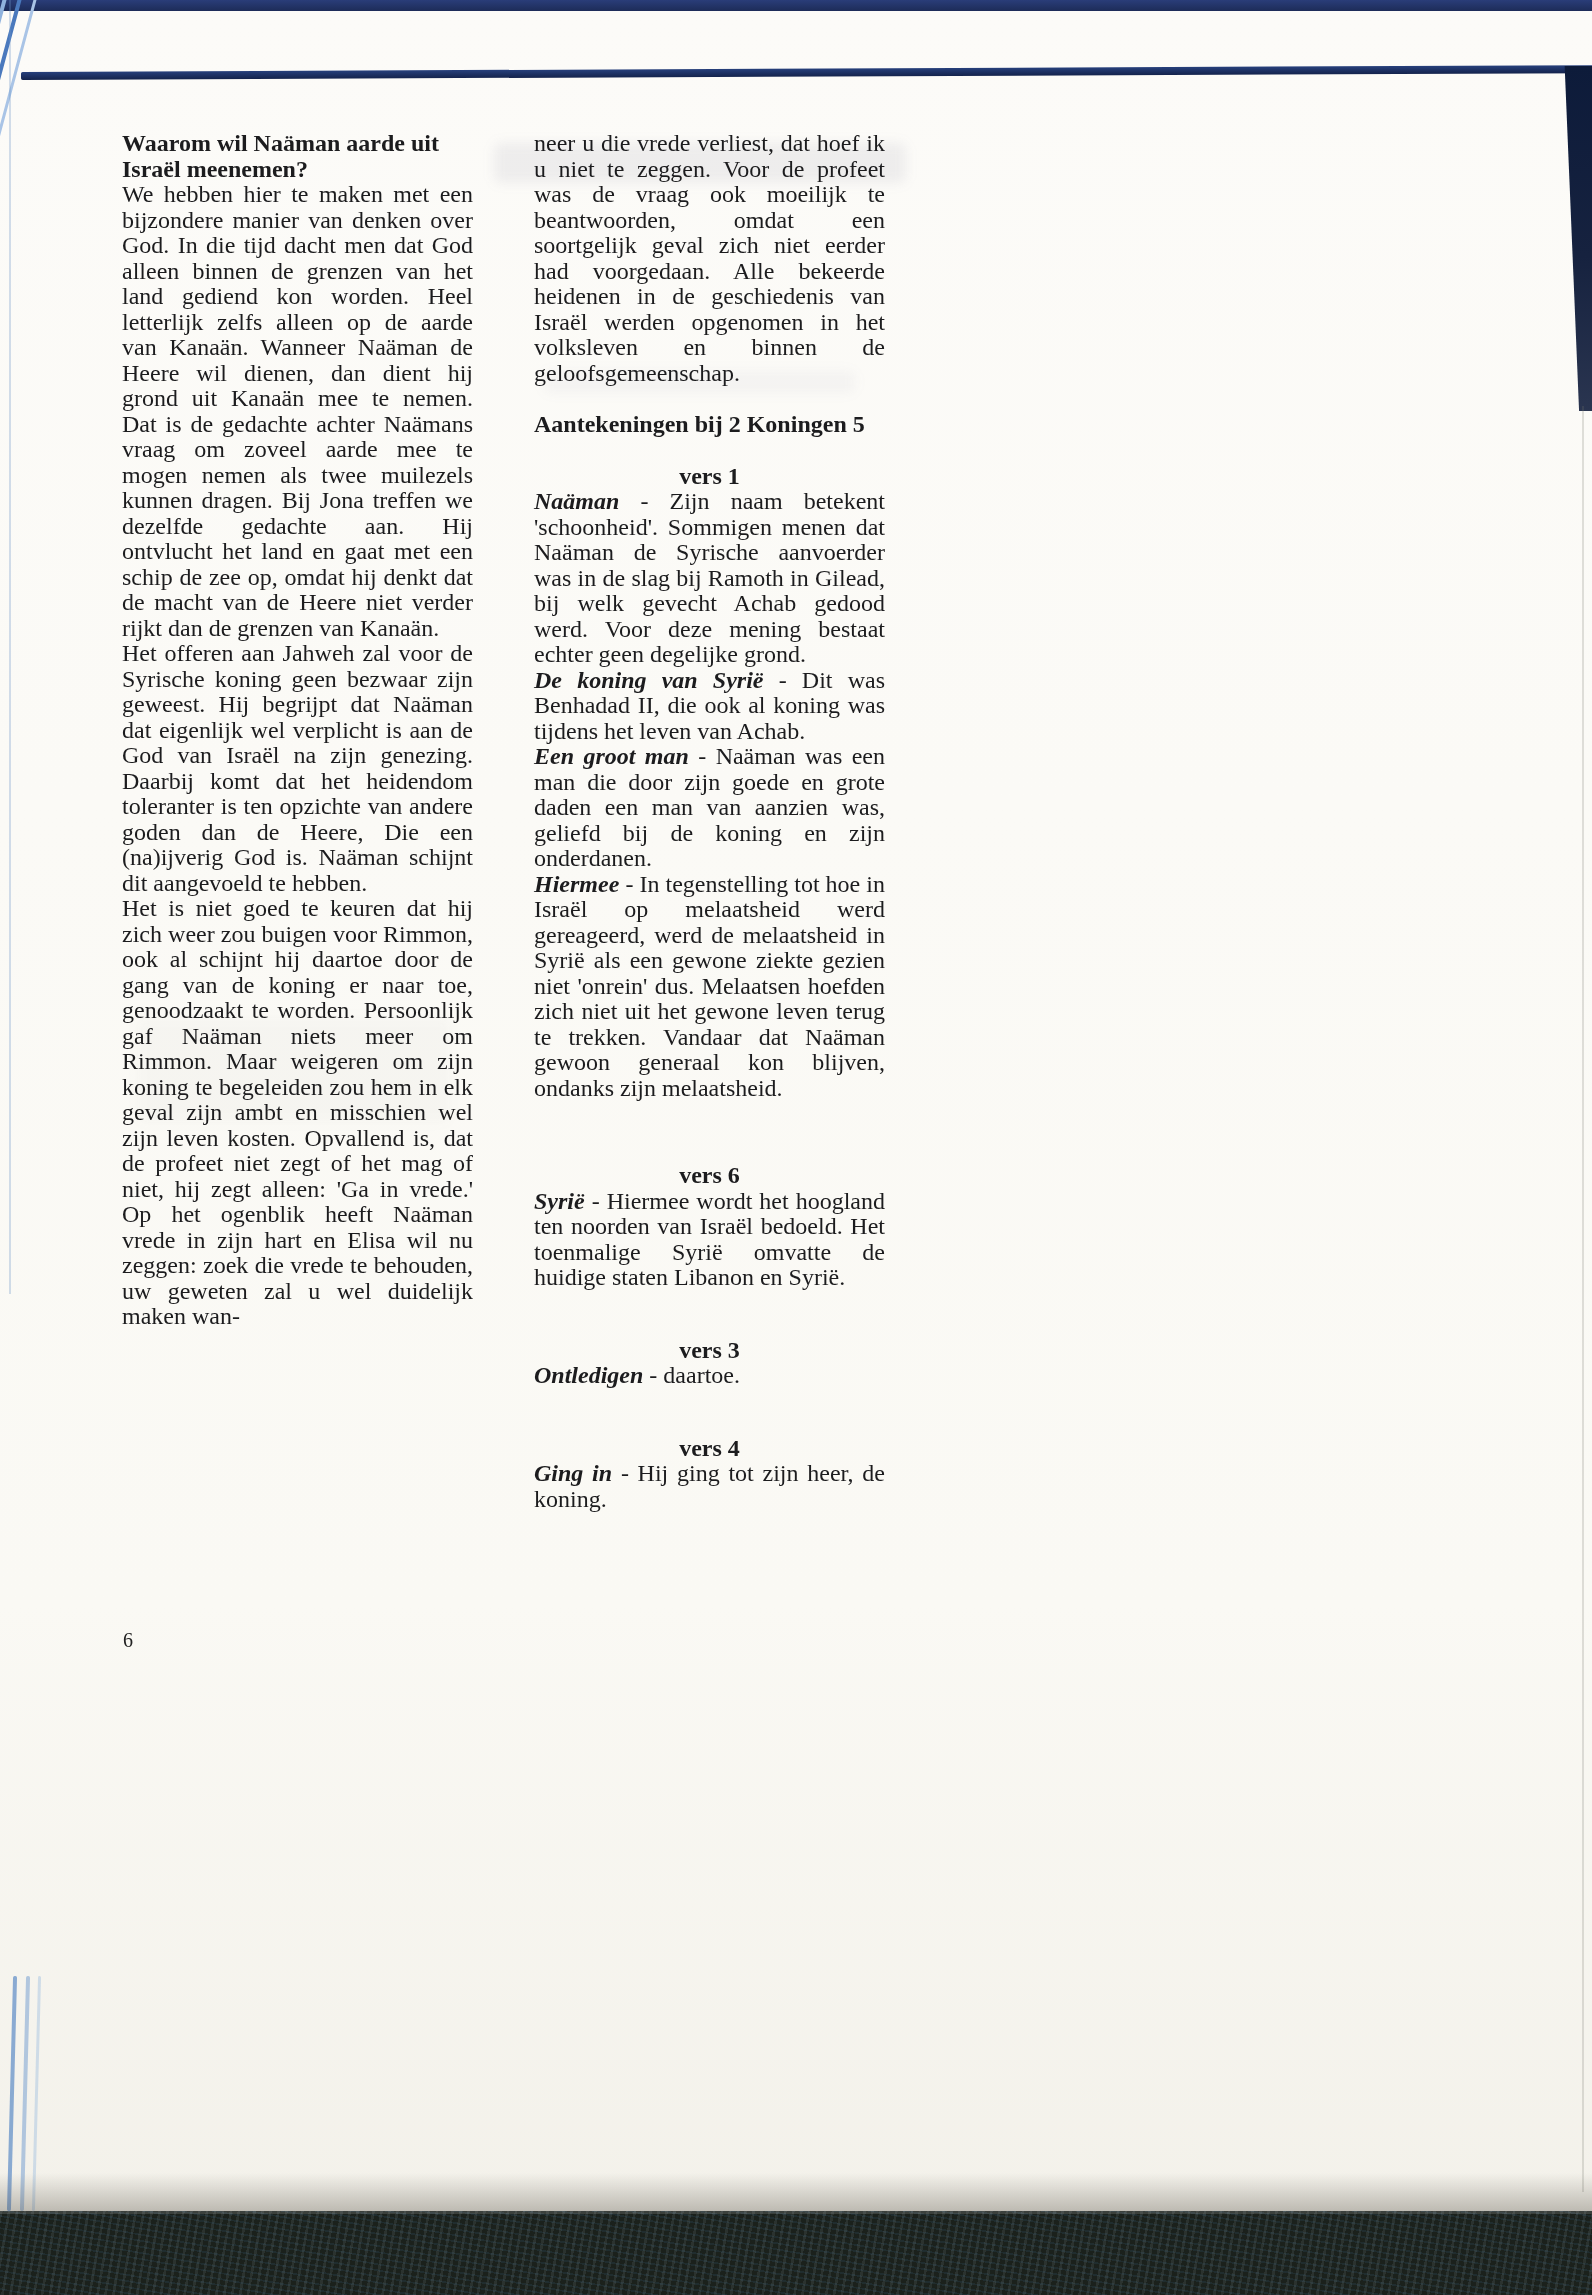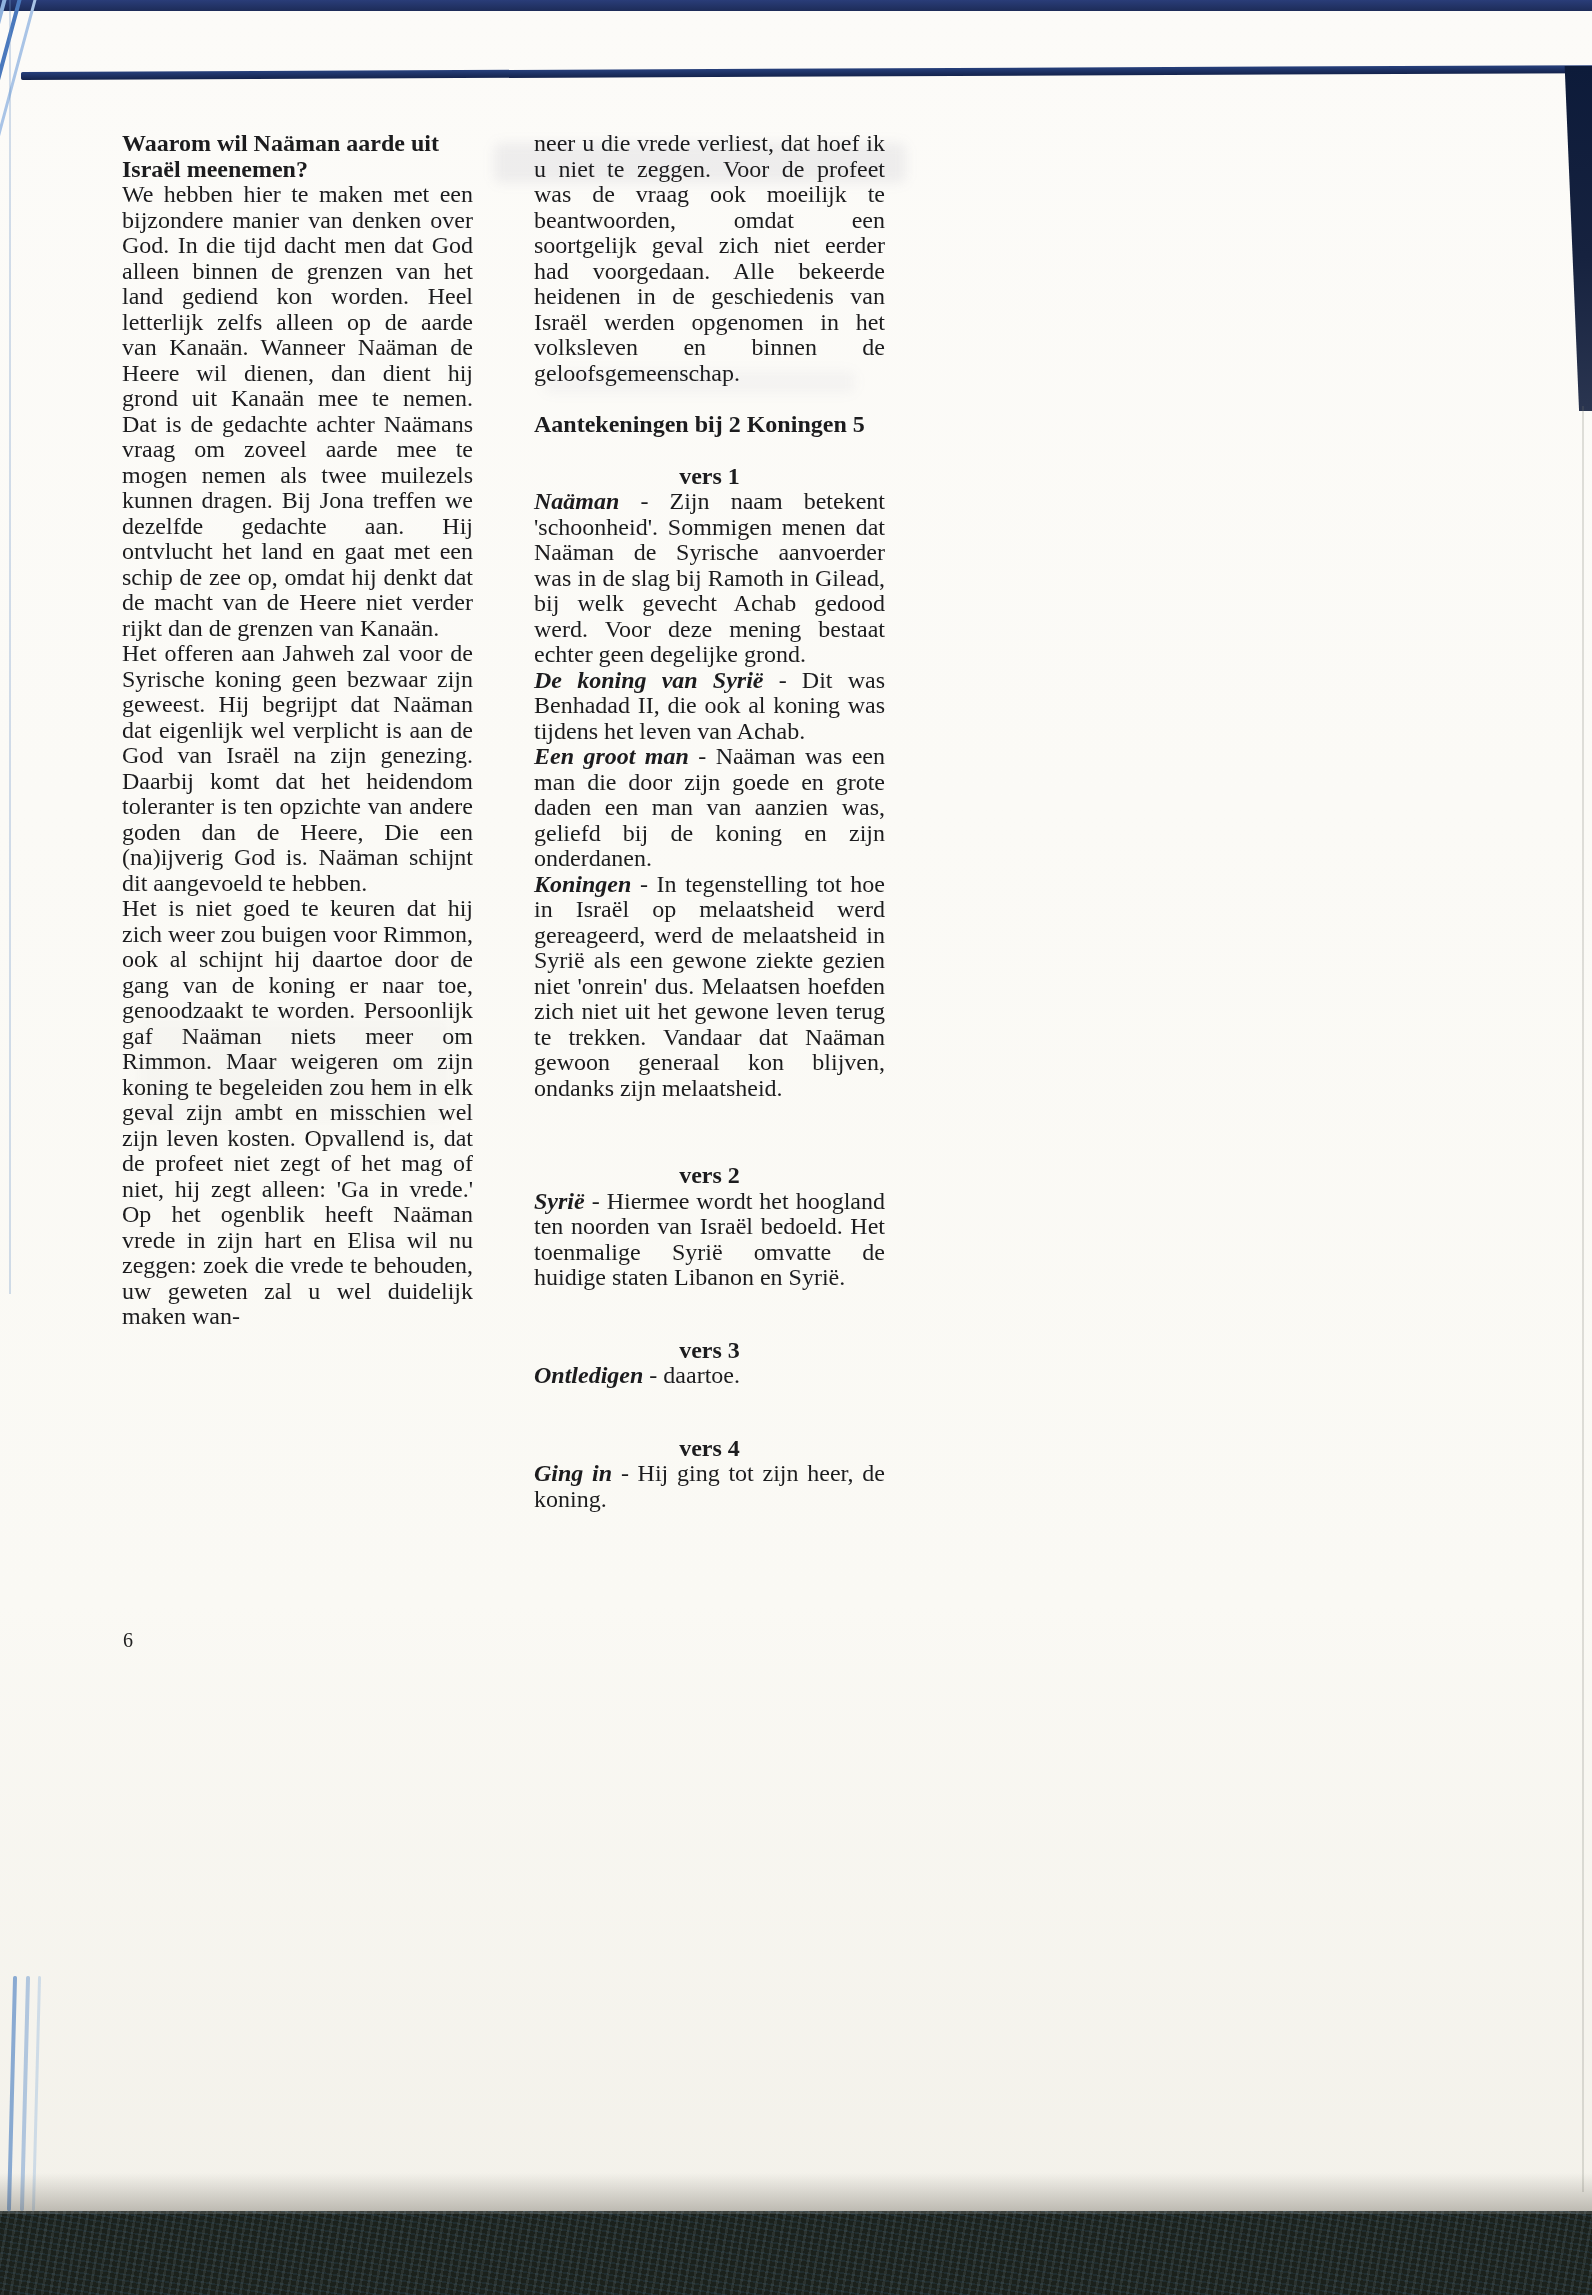--- a/index.html
+++ b/index.html
@@ -132,23 +132,23 @@
 
 <div class="col col-right">
   <p>neer u die vrede verliest, dat hoef ik u niet te zeggen. Voor de profeet was de vraag ook moeilijk te beantwoorden, omdat een soortgelijk geval zich niet eerder had voorgedaan. Alle bekeerde heidenen in de geschiedenis van Israël werden opgenomen in het volksleven en binnen de geloofsgemeenschap.</p>
 
   <p class="qhead gap-above">Aantekeningen bij 2 Koningen 5</p>
 
   <p class="vers-label gap-above">vers 1</p>
   <p><b class="lemma">Naäman</b> <span>- Zijn naam betekent 'schoonheid'. Sommigen menen dat Naäman de Syrische aanvoerder was in de slag bij Ramoth in Gilead, bij welk gevecht Achab gedood werd. Voor deze mening bestaat echter geen degelijke grond.</span></p>
   <p><b class="lemma">De koning van Syrië</b> <span>- Dit was Benhadad II, die ook al koning was tijdens het leven van Achab.</span></p>
   <p><b class="lemma">Een groot man</b> <span>- Naäman was een man die door zijn goede en grote daden een man van aanzien was, geliefd bij de koning en zijn onderdanen.</span></p>
-  <p><b class="lemma">Koningen</b> <span>- In tegenstelling tot hoe in Israël op melaatsheid werd gereageerd, werd de melaatsheid in Syrië als een gewone ziekte gezien niet 'onrein' dus. Melaatsen hoefden zich niet uit het gewone leven terug te trekken. Vandaar dat Naäman gewoon generaal kon blijven, ondanks zijn melaatsheid.</span></p>
+  <p><b class="lemma">Hiermee</b> <span>- In tegenstelling tot hoe in Israël op melaatsheid werd gereageerd, werd de melaatsheid in Syrië als een gewone ziekte gezien niet 'onrein' dus. Melaatsen hoefden zich niet uit het gewone leven terug te trekken. Vandaar dat Naäman gewoon generaal kon blijven, ondanks zijn melaatsheid.</span></p>
 
-  <p class="vers-label gap-large">vers 2</p>
+  <p class="vers-label gap-large">vers 6</p>
   <p><b class="lemma">Syrië</b> <span>- Hiermee wordt het hoogland ten noorden van Israël bedoeld. Het toenmalige Syrië omvatte de huidige staten Libanon en Syrië.</span></p>
 
   <p class="vers-label gap-medium">vers 3</p>
   <p><b class="lemma">Ontledigen</b> <span>- daartoe.</span></p>
 
   <p class="vers-label gap-medium">vers 4</p>
   <p><b class="lemma">Ging in</b> <span>- Hij ging tot zijn heer, de koning.</span></p>
 </div>
 
 <div class="page-number">6</div>

